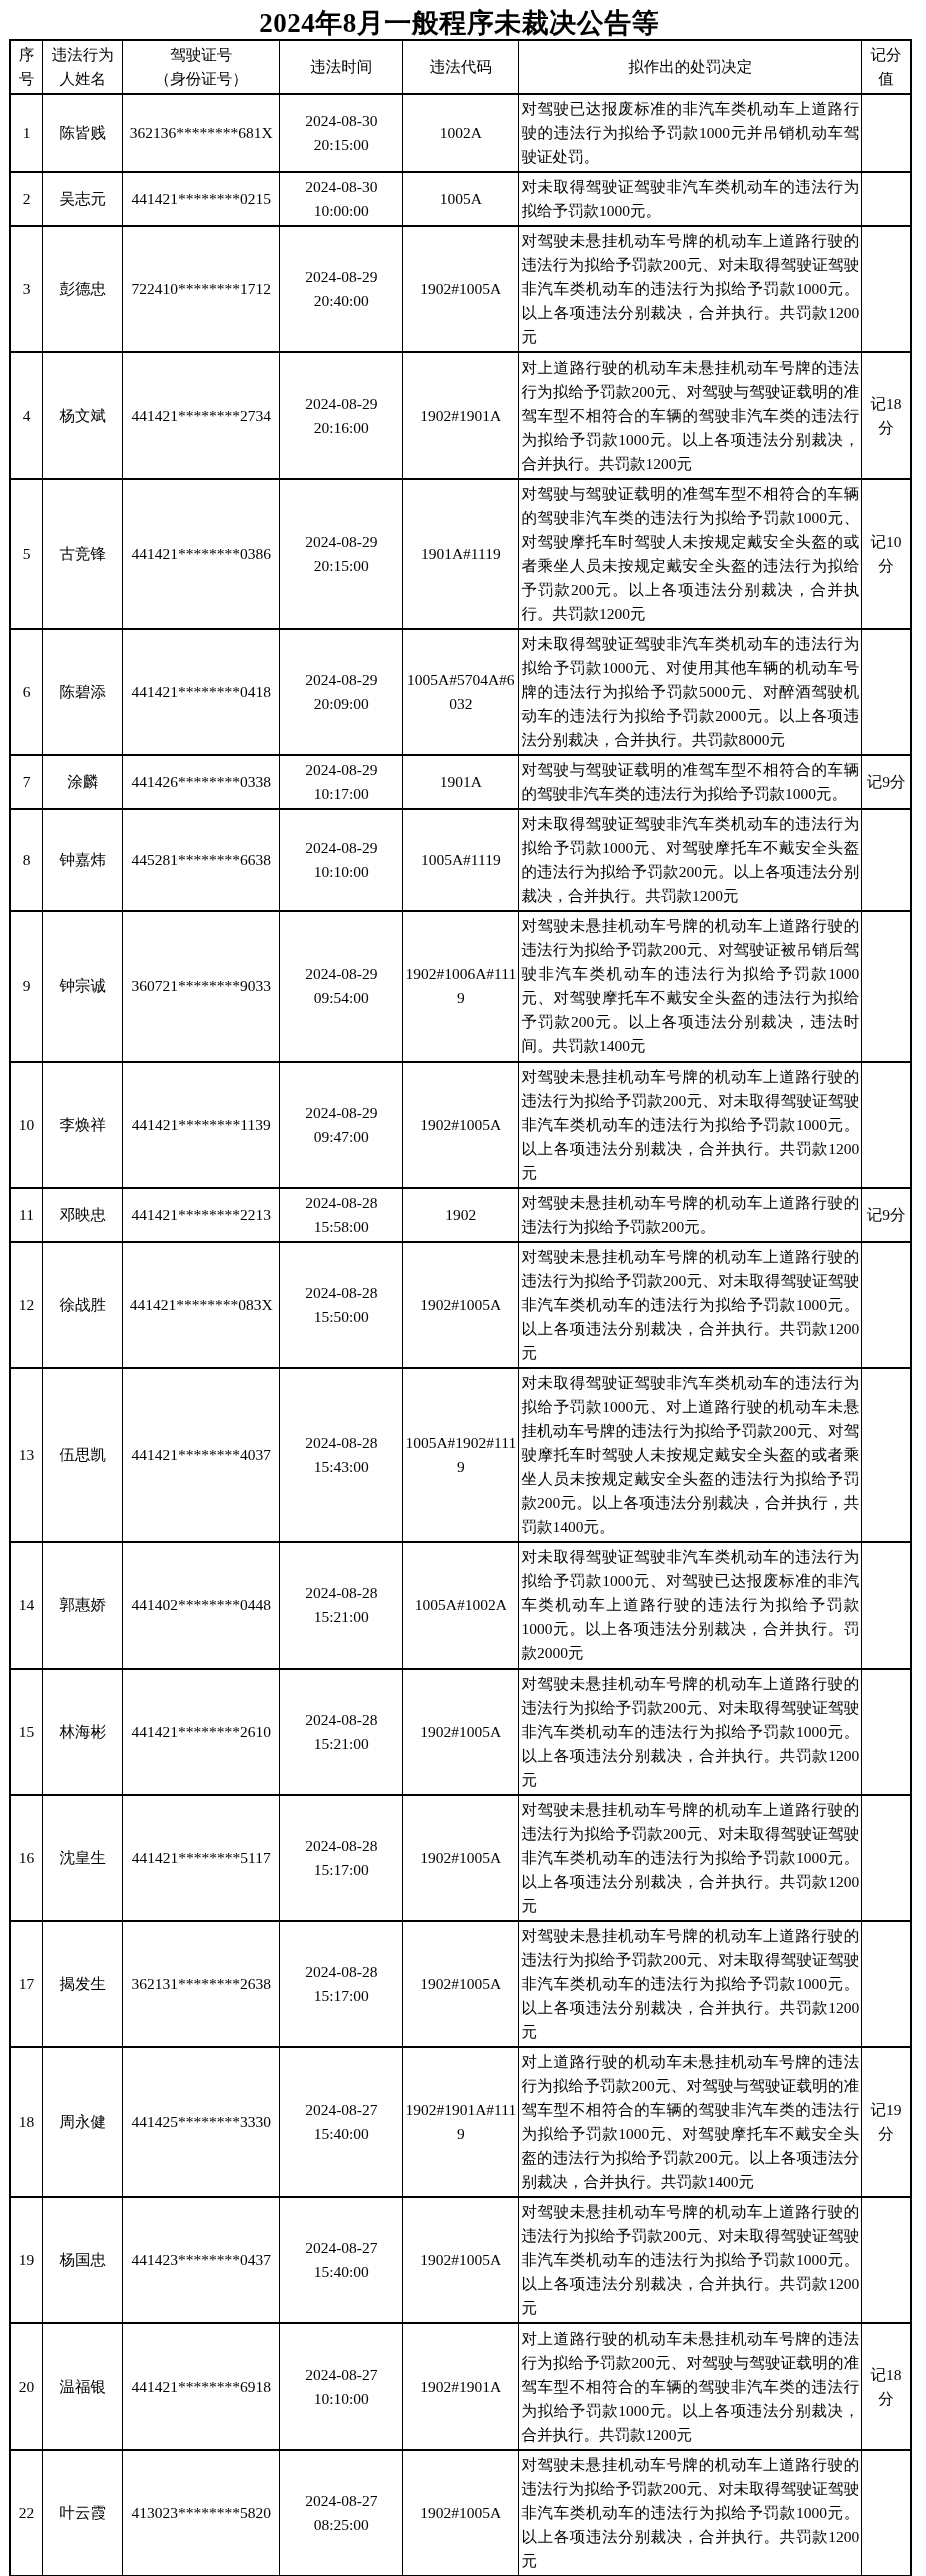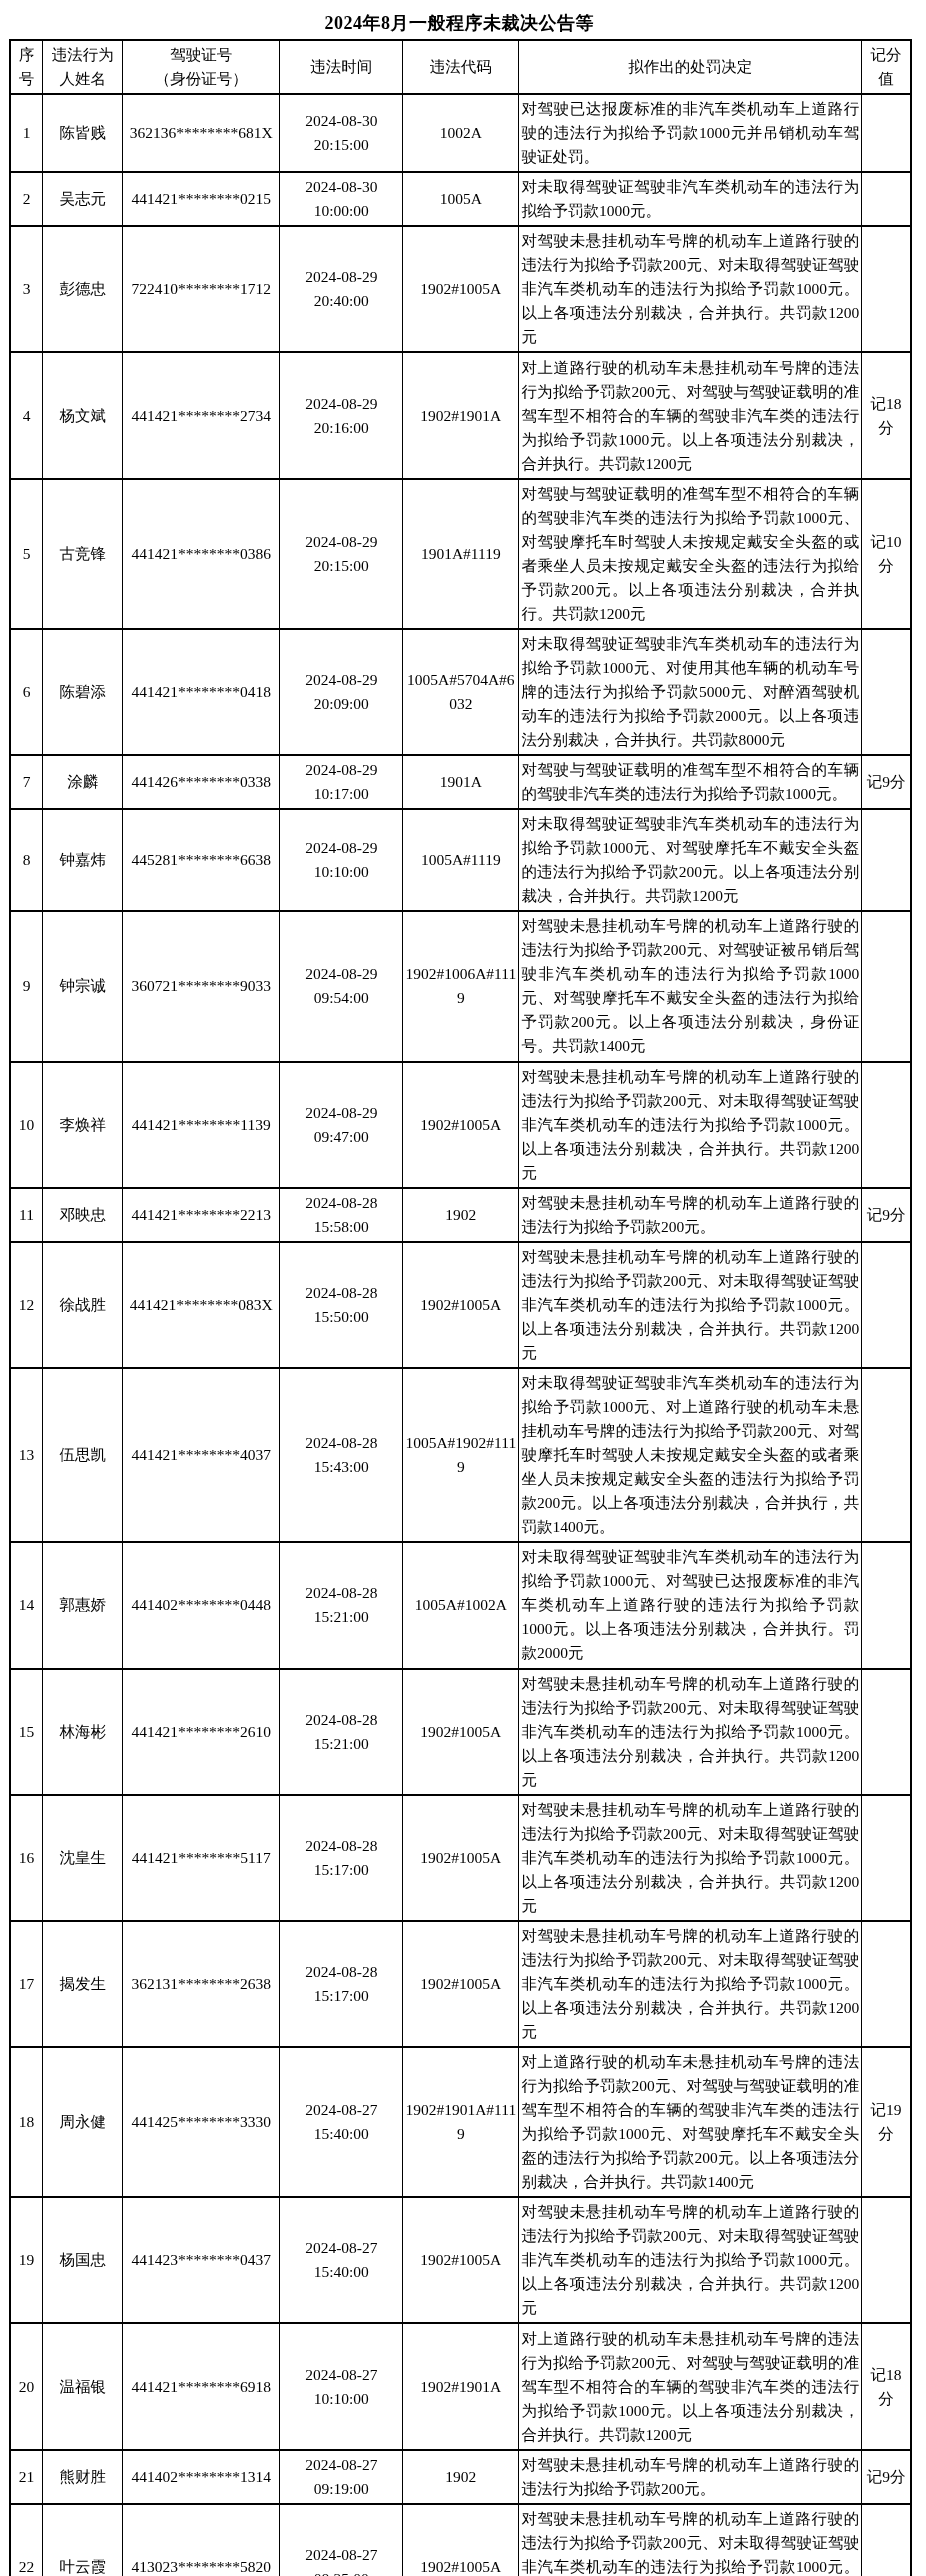--- a/index.html
+++ b/index.html
@@ -14,21 +14,21 @@
     box-sizing: border-box;
     padding: 6.7px 15.5px 10.3px 8.8px;
     background: #ffffff;
   }
   .doc-title {
     width: 901px;
     height: 32px;
     display: flex;
     align-items: center;
     justify-content: center;
-    font-size: 18px;
+    font-size: 27px;
     font-weight: bold;
     letter-spacing: 0.5px;
   }
   table.announce {
     border-collapse: collapse;
     table-layout: fixed;
     width: 901px;
     border: 2.1px solid #000;
   }
   table.announce th, table.announce td {
@@ -181,21 +181,21 @@
   </tr>
         <tr>
     <td class="c-index">9</td>
     <td class="c-name">钟宗诚</td>
     <td class="c-id">360721********9033</td>
     <td class="c-time">
       <span class="time-date">2024-08-29</span>
       <span class="time-clock">09:54:00</span>
     </td>
     <td class="c-code">1902#1006A#1119</td>
-    <td class="c-penalty">对驾驶未悬挂机动车号牌的机动车上道路行驶的违法行为拟给予罚款200元、对驾驶证被吊销后驾驶非汽车类机动车的违法行为拟给予罚款1000元、对驾驶摩托车不戴安全头盔的违法行为拟给予罚款200元。以上各项违法分别裁决，身份证号。共罚款1400元</td>
+    <td class="c-penalty">对驾驶未悬挂机动车号牌的机动车上道路行驶的违法行为拟给予罚款200元、对驾驶证被吊销后驾驶非汽车类机动车的违法行为拟给予罚款1000元、对驾驶摩托车不戴安全头盔的违法行为拟给予罚款200元。以上各项违法分别裁决，违法时间。共罚款1400元</td>
     <td class="c-points"></td>
   </tr>
         <tr>
     <td class="c-index">10</td>
     <td class="c-name">李焕祥</td>
     <td class="c-id">441421********1139</td>
     <td class="c-time">
       <span class="time-date">2024-08-29</span>
       <span class="time-clock">09:47:00</span>
     </td>
@@ -315,32 +315,20 @@
     <td class="c-index">20</td>
     <td class="c-name">温福银</td>
     <td class="c-id">441421********6918</td>
     <td class="c-time">
       <span class="time-date">2024-08-27</span>
       <span class="time-clock">10:10:00</span>
     </td>
     <td class="c-code">1902#1901A</td>
     <td class="c-penalty">对上道路行驶的机动车未悬挂机动车号牌的违法行为拟给予罚款200元、对驾驶与驾驶证载明的准驾车型不相符合的车辆的驾驶非汽车类的违法行为拟给予罚款1000元。以上各项违法分别裁决，合并执行。共罚款1200元</td>
     <td class="c-points">记18分</td>
-  </tr>
-        <tr>
-    <td class="c-index">21</td>
-    <td class="c-name">熊财胜</td>
-    <td class="c-id">441402********1314</td>
-    <td class="c-time">
-      <span class="time-date">2024-08-27</span>
-      <span class="time-clock">09:19:00</span>
-    </td>
-    <td class="c-code">1902</td>
-    <td class="c-penalty">对驾驶未悬挂机动车号牌的机动车上道路行驶的违法行为拟给予罚款200元。</td>
-    <td class="c-points">记9分</td>
   </tr>
         <tr>
     <td class="c-index">22</td>
     <td class="c-name">叶云霞</td>
     <td class="c-id">413023********5820</td>
     <td class="c-time">
       <span class="time-date">2024-08-27</span>
       <span class="time-clock">08:25:00</span>
     </td>
     <td class="c-code">1902#1005A</td>

